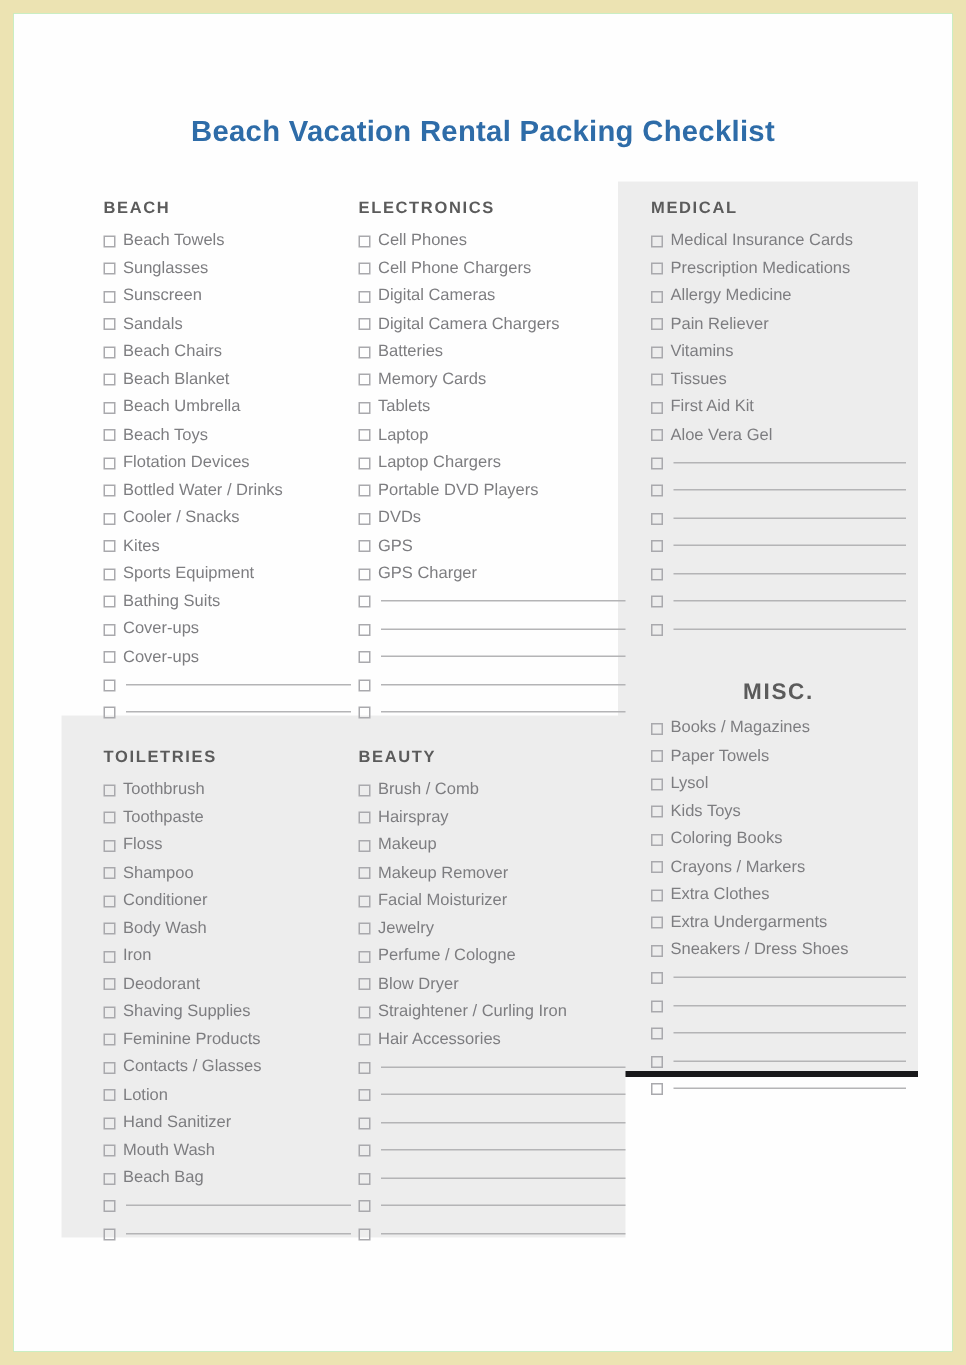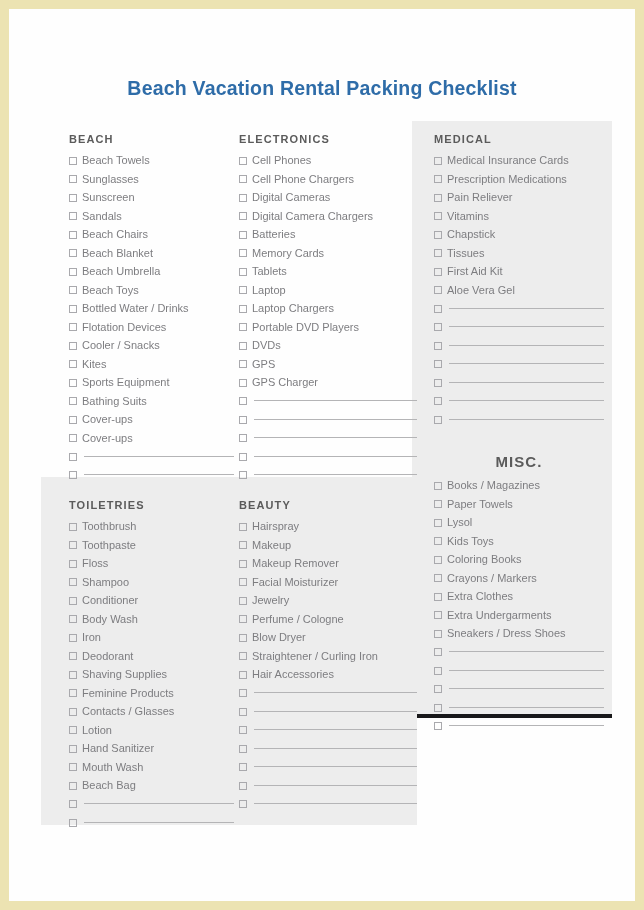--- a/index.html
+++ b/index.html
@@ -144,25 +144,25 @@
           <li>
             <span class="box"></span>
             <span class="lbl">Beach Umbrella</span>
           </li>
           <li>
             <span class="box"></span>
             <span class="lbl">Beach Toys</span>
           </li>
           <li>
             <span class="box"></span>
+            <span class="lbl">Flotation Devices</span>
+          </li>
+          <li>
+            <span class="box"></span>
             <span class="lbl">Bottled Water / Drinks</span>
-          </li>
-          <li>
-            <span class="box"></span>
-            <span class="lbl">Flotation Devices</span>
           </li>
           <li>
             <span class="box"></span>
             <span class="lbl">Cooler / Snacks</span>
           </li>
           <li>
             <span class="box"></span>
             <span class="lbl">Kites</span>
           </li>
           <li>
@@ -276,29 +276,29 @@
           <li>
             <span class="box"></span>
             <span class="lbl">Medical Insurance Cards</span>
           </li>
           <li>
             <span class="box"></span>
             <span class="lbl">Prescription Medications</span>
           </li>
           <li>
             <span class="box"></span>
+            <span class="lbl">Allergy Medicine</span>
+          </li>
+          <li>
+            <span class="box"></span>
             <span class="lbl">Pain Reliever</span>
           </li>
           <li>
             <span class="box"></span>
             <span class="lbl">Vitamins</span>
-          </li>
-          <li>
-            <span class="box"></span>
-            <span class="lbl">Chapstick</span>
           </li>
           <li>
             <span class="box"></span>
             <span class="lbl">Tissues</span>
           </li>
           <li>
             <span class="box"></span>
             <span class="lbl">First Aid Kit</span>
           </li>
           <li>
@@ -470,20 +470,24 @@
             <span class="rule"></span>
           </li>
         </ul>
     </div>
 
     <div class="col col-beauty">
       <h2 class="sec">BEAUTY</h2>
       <ul class="items">
           <li>
             <span class="box"></span>
+            <span class="lbl">Brush / Comb</span>
+          </li>
+          <li>
+            <span class="box"></span>
             <span class="lbl">Hairspray</span>
           </li>
           <li>
             <span class="box"></span>
             <span class="lbl">Makeup</span>
           </li>
           <li>
             <span class="box"></span>
             <span class="lbl">Makeup Remover</span>
           </li>

